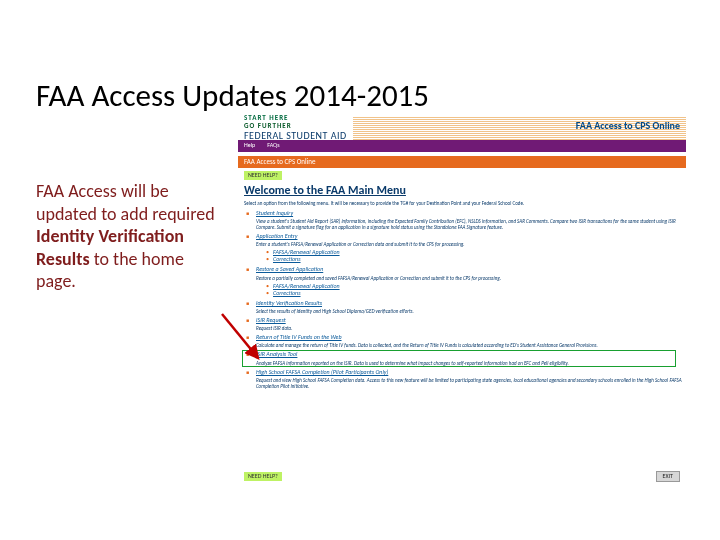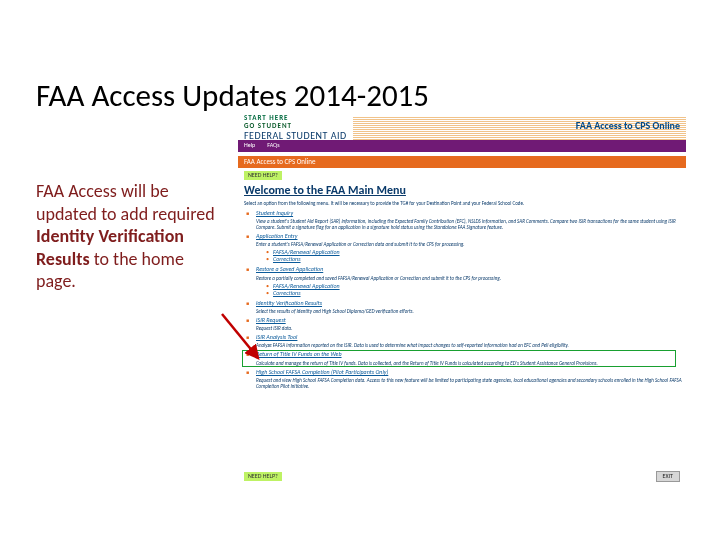--- a/index.html
+++ b/index.html
@@ -184,21 +184,21 @@
 <h1 class="slide-title">FAA Access Updates 2014-2015</h1>
 
 <div class="body-text">
   <span>FAA Access will be updated to add required </span><b>Identity Verification Results</b><span> to the home page.</span>
 </div>
 
 <div class="screenshot">
   <div class="sh-banner">
     <div>
       <div class="sh-logo">START HERE</div>
-      <div class="sh-logo" style="color:#0a5a2a">GO STUDENT</div>
+      <div class="sh-logo" style="color:#0a5a2a">GO FURTHER</div>
       <div class="sh-sub">FEDERAL STUDENT AID</div>
     </div>
     <div class="sh-banner-right">
       <div class="sh-banner-right-label">FAA Access to CPS Online</div>
     </div>
   </div>
   <div class="sh-tabbar">
     <span>Help</span>
     <span>FAQs</span>
   </div>
@@ -232,26 +232,26 @@
     </li>
     <li>
       <a href="#" class="sh-link">Identity Verification Results</a>
       <span class="sh-desc">Select the results of Identity and High School Diploma/GED verification efforts.</span>
     </li>
     <li>
       <a href="#" class="sh-link">ISIR Request</a>
       <span class="sh-desc">Request ISIR data.</span>
     </li>
     <li>
+      <a href="#" class="sh-link">Return of Title IV Funds on the Web</a>
+      <span class="sh-desc">Calculate and manage the return of Title IV funds. Data is collected, and the Return of Title IV Funds is calculated according to ED's Student Assistance General Provisions.</span>
+    </li>
+    <li>
       <a href="#" class="sh-link">ISIR Analysis Tool</a>
       <span class="sh-desc">Analyze FAFSA information reported on the ISIR. Data is used to determine what impact changes to self-reported information had on EFC and Pell eligibility.</span>
-    </li>
-    <li>
-      <a href="#" class="sh-link">Return of Title IV Funds on the Web</a>
-      <span class="sh-desc">Calculate and manage the return of Title IV funds. Data is collected, and the Return of Title IV Funds is calculated according to ED's Student Assistance General Provisions.</span>
     </li>
     <li>
       <a href="#" class="sh-link">High School FAFSA Completion (Pilot Participants Only)</a>
       <span class="sh-desc">Request and view High School FAFSA Completion data. Access to this new feature will be limited to participating state agencies, local educational agencies and secondary schools enrolled in the High School FAFSA Completion Pilot Initiative.</span>
     </li>
   </ul>
 
   <div class="sh-highlight-box" style="top:234px; left:4px; width:434px; height:17px;"></div>
 
   <div class="sh-bottom">

